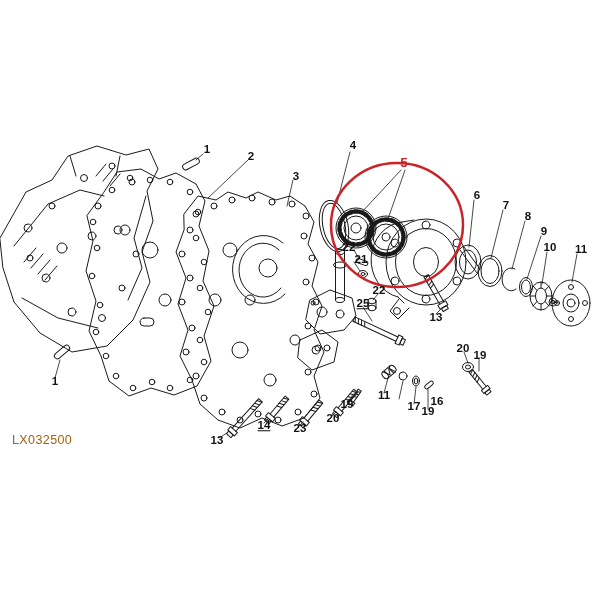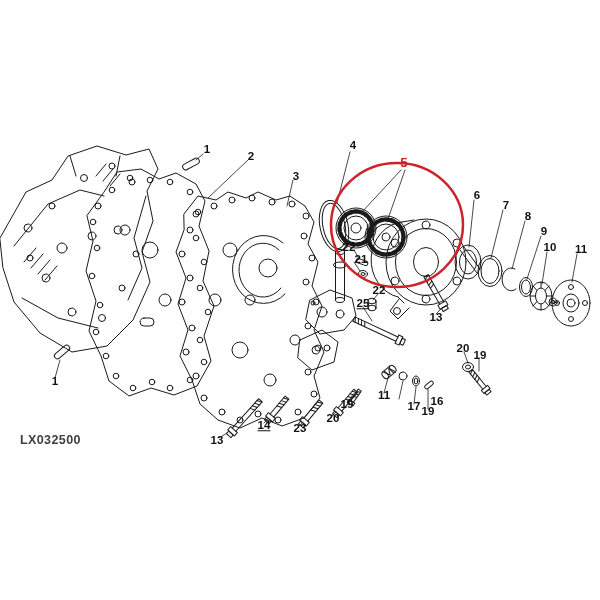--- a/index.html
+++ b/index.html
@@ -8,22 +8,22 @@
     overflow:hidden;font-family:"Liberation Sans",sans-serif;
   }
   .stage svg{position:absolute;left:0;top:0;}
   .callout{
     position:absolute;transform:translate(-50%,-50%);
     font-size:11.5px;font-weight:700;color:#111;line-height:1;
     user-select:none;cursor:pointer;z-index:3;
   }
   .callout.hl{font-size:13.5px;}
   .code{
-    position:absolute;left:20px;top:433px;font-size:12.5px;font-weight:700;
-    color:#404040;letter-spacing:.4px;z-index:3;
+    position:absolute;left:12px;top:433px;font-size:12.5px;font-weight:400;
+    color:#a16207;letter-spacing:.4px;z-index:3;
   }
 </style>
 </head>
 <body>
 
 <div class="stage">
 
   <svg width="600" height="600" viewBox="0 0 600 600">
     <g fill="none" stroke="#1a1a1a" stroke-width="1" stroke-linecap="round" stroke-linejoin="round">
 

